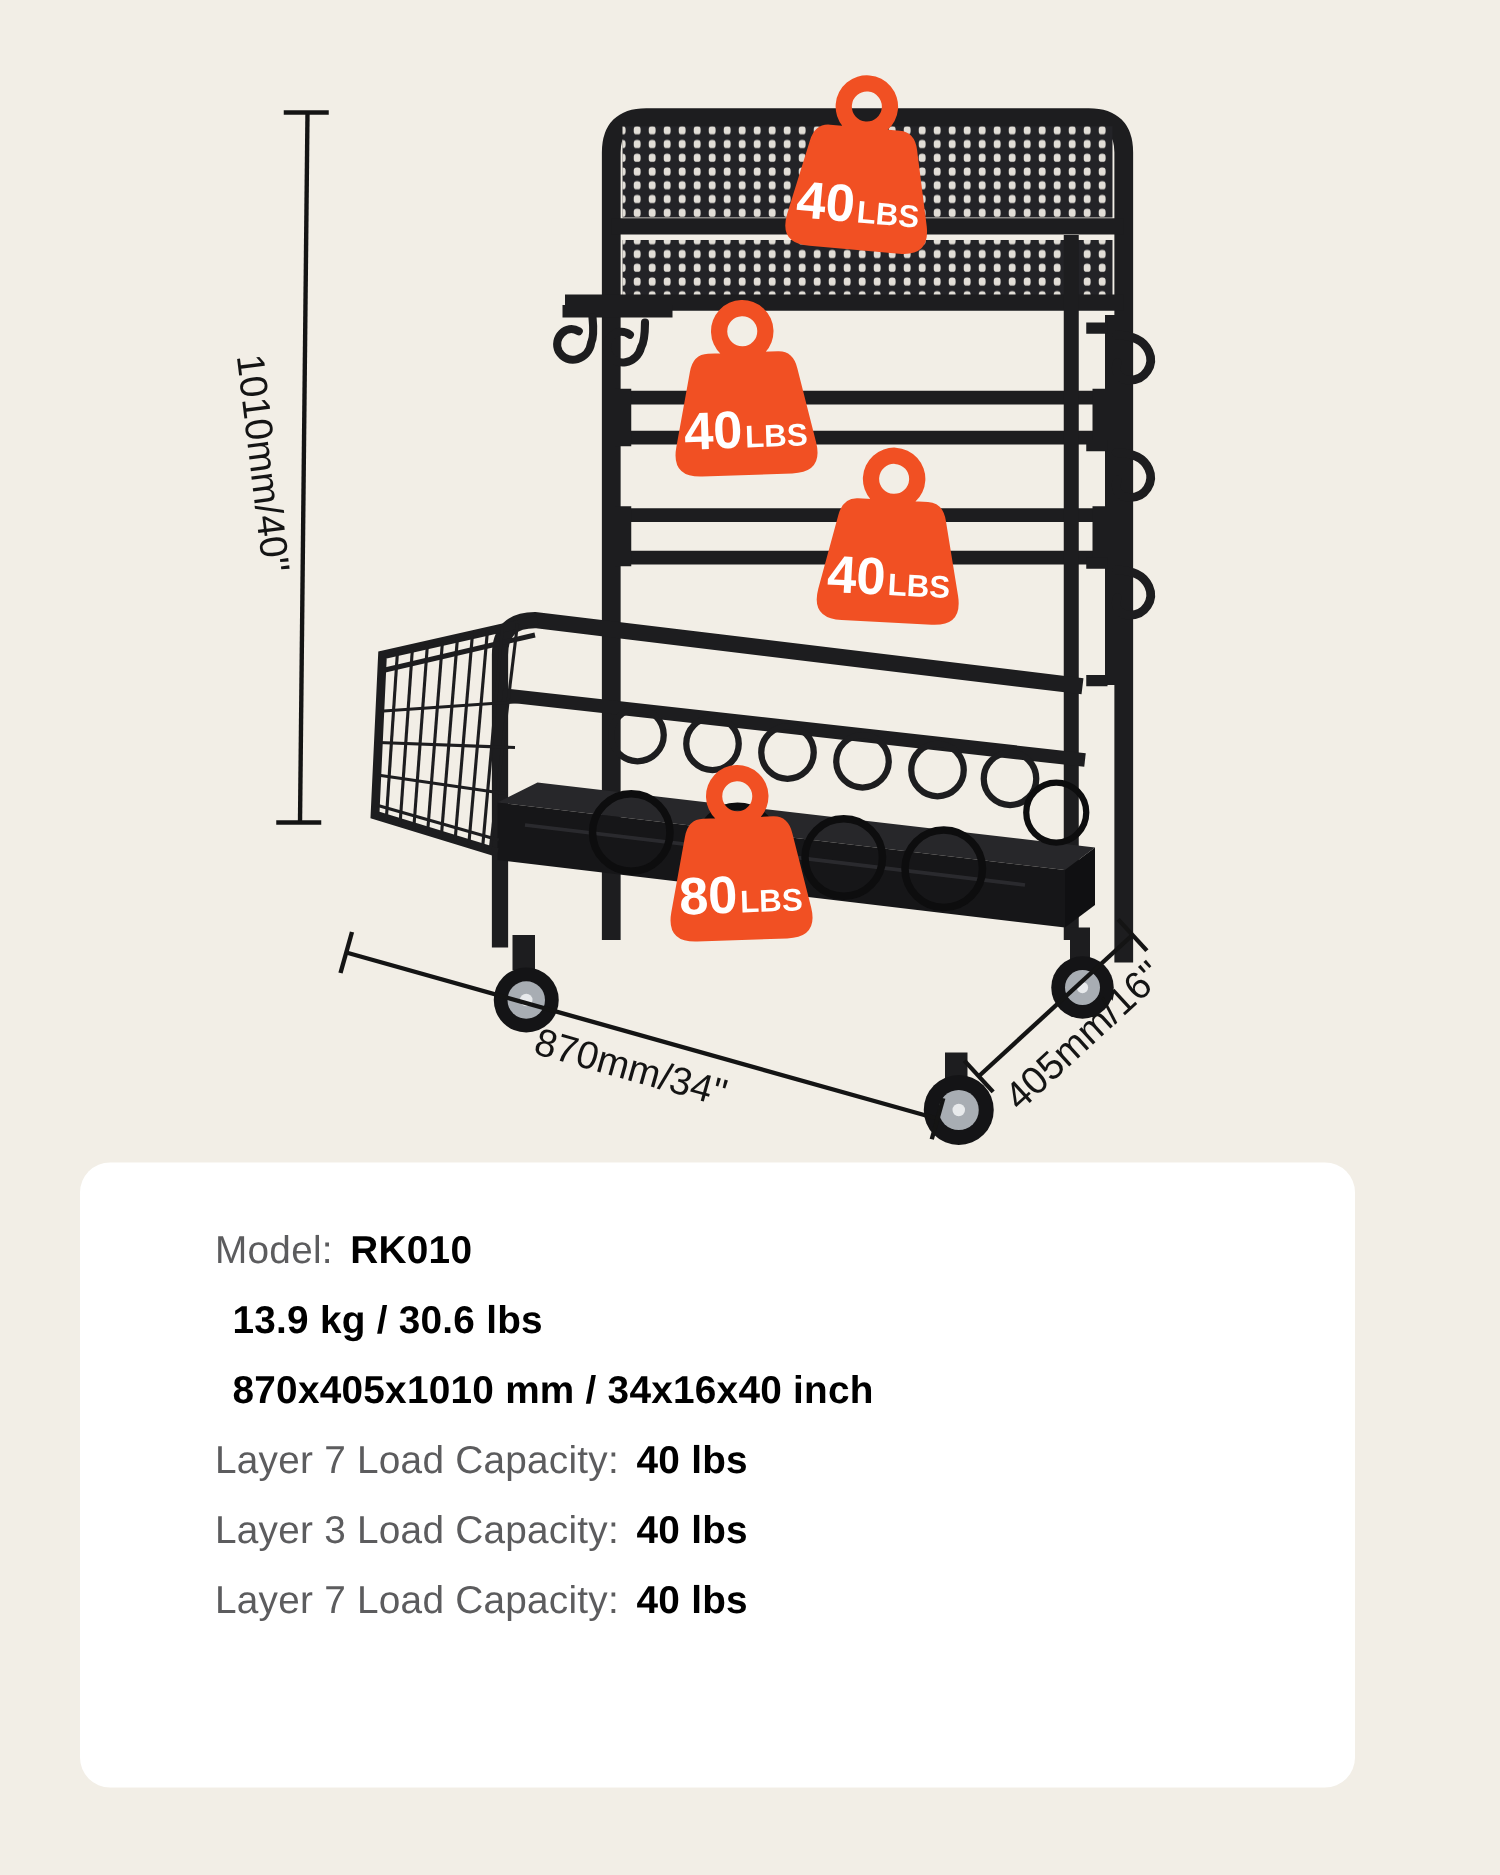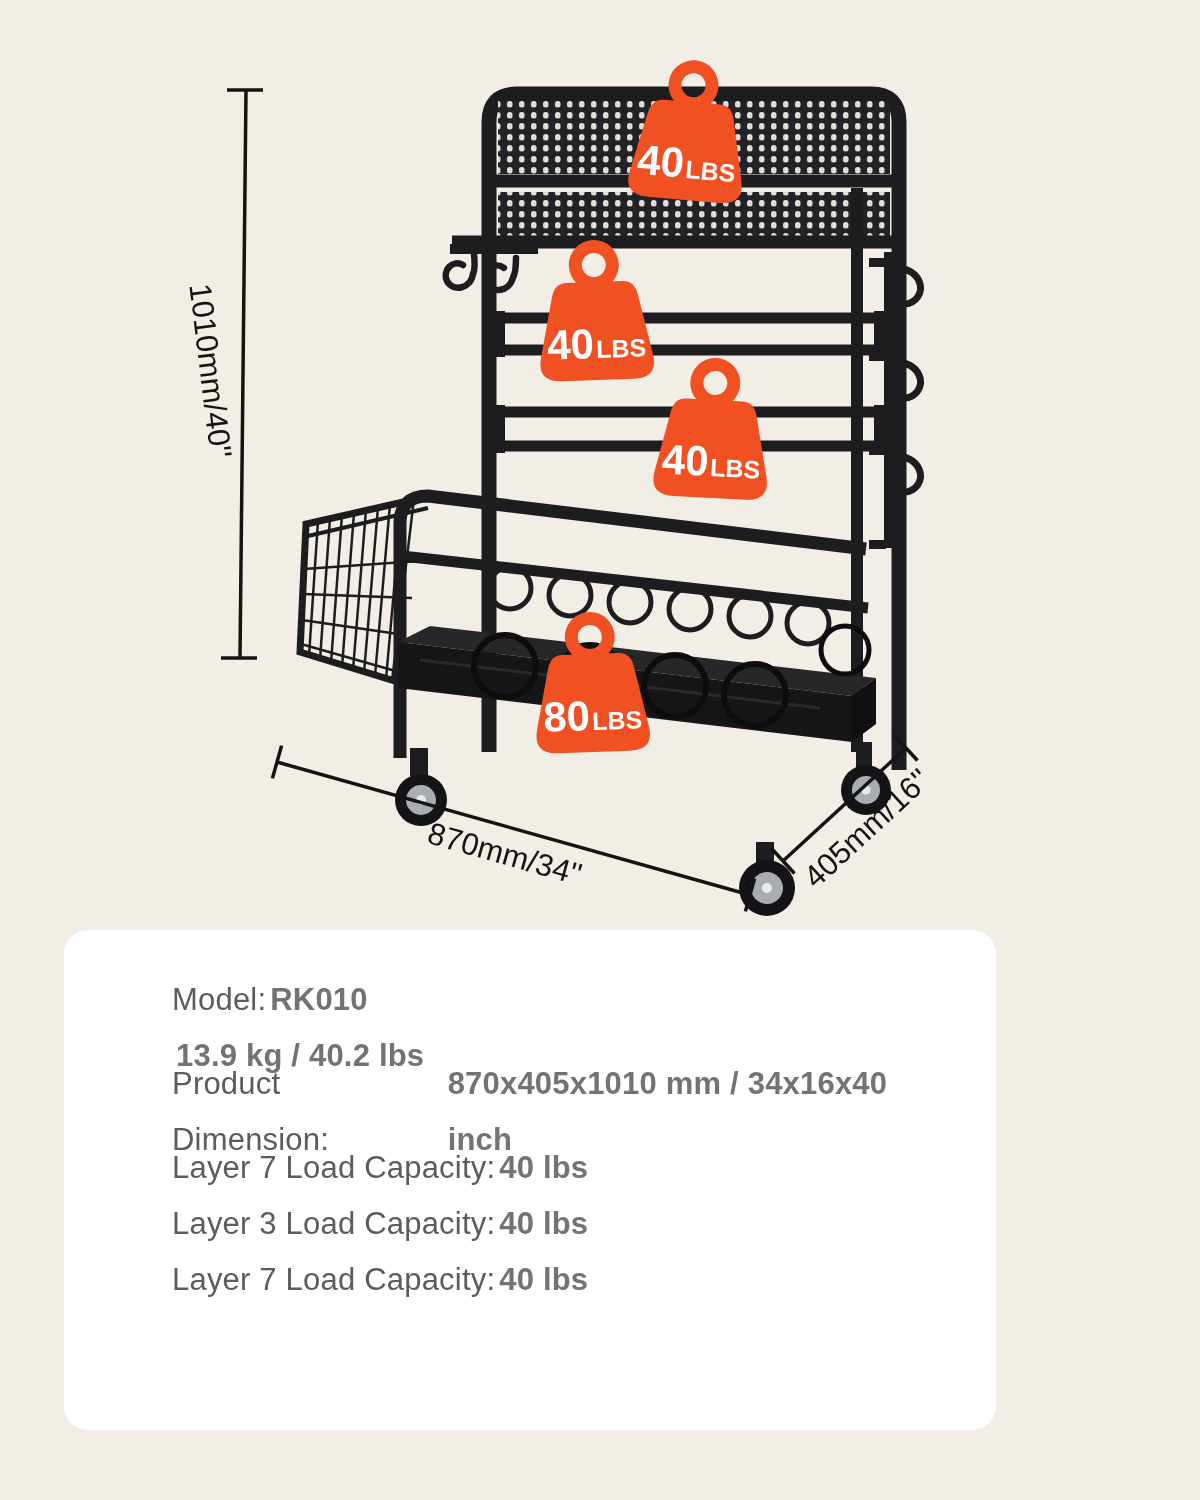--- a/index.html
+++ b/index.html
@@ -1,24 +1,24 @@
 <!DOCTYPE html>
 <html><head>
 <meta charset="utf-8">
 <style>
   html,body{margin:0;padding:0;}
   body{background:#f2eee6;font-family:"Liberation Sans",sans-serif;}
   .page{position:relative;width:1200px;height:1500px;background:#f2eee6;overflow:hidden;}
   .illustration{position:absolute;left:0;top:0;width:1200px;height:930px;}
-  .spec-card{position:absolute;left:64px;top:930px;width:932px;height:500px;
+  .spec-card{position:absolute;left:64px;top:930px;width:1020px;height:500px;
              background:#ffffff;border-radius:24px;box-sizing:border-box;
-             padding:42px 40px 0 108px;display:flex;flex-direction:column;}
+             padding:42px 40px 0 108px;display:flex;flex-direction:column;text-align:center;}
   .spec-row{height:56px;display:flex;align-items:center;font-size:31px;line-height:56px;}
   .spec-label{color:#5c5c5e;letter-spacing:0.2px;}
-  .spec-value{color:#737373;font-weight:bold;margin-left:4px;letter-spacing:0.2px;}
+  .spec-value{color:#000000;font-weight:bold;margin-left:14px;letter-spacing:0.2px;}
   svg text{font-family:"Liberation Sans",sans-serif;}
   .dim-text{fill:#141414;font-size:31px;}
   .badge-text{fill:#ffffff;font-weight:bold;}
 </style>
 </head>
 <body>
 
 <div class="page">
 
   <svg class="illustration" viewBox="0 0 1200 930">
@@ -183,24 +183,23 @@
       <text class="dim-text" stroke="none" transform="translate(874,836) rotate(-42.6)" text-anchor="middle">405mm/16''</text>
     </g>
   </svg>
 
   <div class="spec-card">
     <div class="spec-row">
       <span class="spec-label">Model:</span>
       <span class="spec-value">RK010</span>
     </div>
     <div class="spec-row">
-      <span class="spec-value">13.9 kg / 40.2 lbs</span>
-    </div>
-    <div class="spec-row">
-      <span class="spec-label">Product Dimension:</span>
+      <span class="spec-value">13.9 kg / 30.6 lbs</span>
+    </div>
+    <div class="spec-row">
       <span class="spec-value">870x405x1010 mm / 34x16x40 inch</span>
     </div>
     <div class="spec-row">
       <span class="spec-label">Layer 7 Load Capacity:</span>
       <span class="spec-value">40 lbs</span>
     </div>
     <div class="spec-row">
       <span class="spec-label">Layer 3 Load Capacity:</span>
       <span class="spec-value">40 lbs</span>
     </div>

